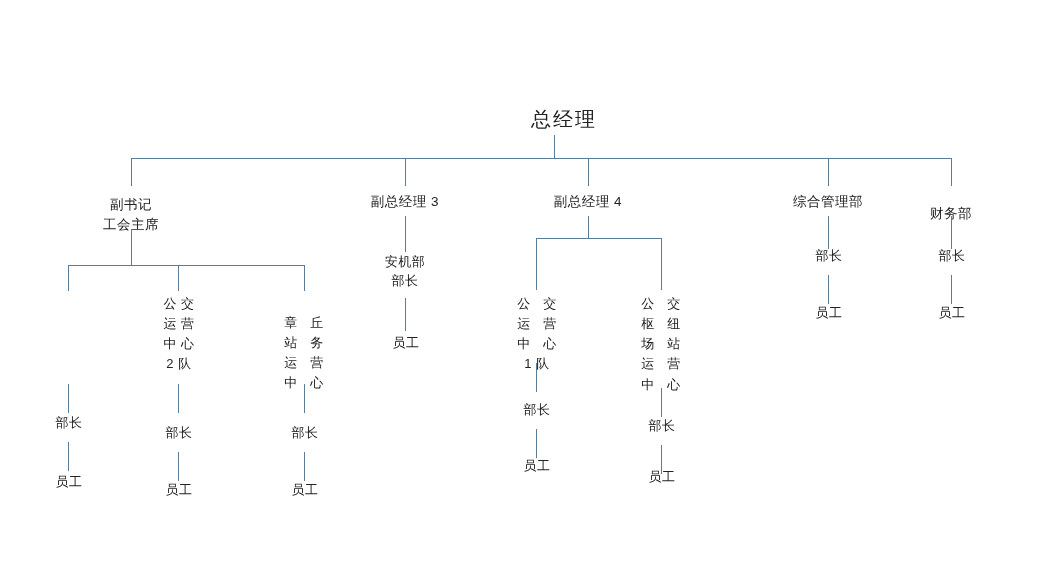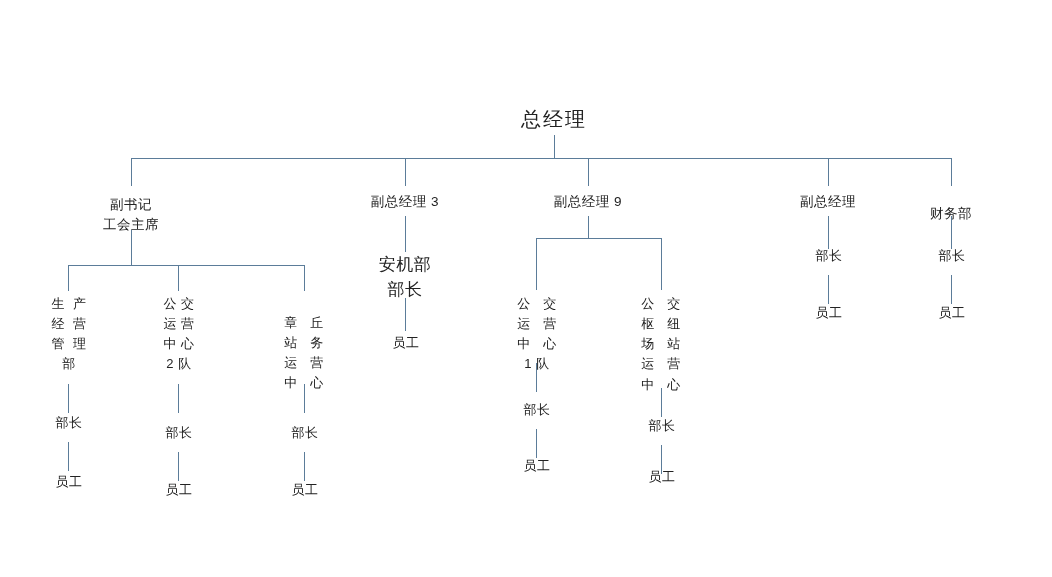--- a/index.html
+++ b/index.html
@@ -25,21 +25,21 @@
   }
   .root-node {
     font-size: 20px;
     letter-spacing: 2px;
   }
   .lvl1-node {
     font-size: 13.5px;
     letter-spacing: 0.5px;
   }
   .lvl2-node {
-    font-size: 17px;
+    font-size: 13px;
     letter-spacing: 0.5px;
   }
   .vert-node {
     font-size: 13px;
     letter-spacing: 0.5px;
     line-height: 1.55;
   }
   .leaf-node {
     font-size: 13px;
     letter-spacing: 0.5px;
@@ -49,53 +49,49 @@
     background: #5b7c99;
   }
   .line.h { height: 1px; }
   .line.v { width: 1px; }
 </style>
 </head>
 <body>
 
 <div id="canvas">
 
-  <div class="node root-node" style="left:489px; top:105px; width:130px;text-align:center;">总经理</div>
+  <div class="node root-node" style="left:499px; top:105px; width:130px;text-align:center;">总经理</div>
 
   <div class="line v" style="left: 554px; top: 135px; height: 23px; background: rgb(91, 124, 153);"></div>
 
   <div class="line h" style="left: 131px; top: 158px; width: 820px; background: rgb(91, 124, 153);"></div>
 
   <div class="line v" style="left: 131px; top: 158px; height: 28px; background: rgb(91, 124, 153);"></div>
   <div class="line v" style="left: 405px; top: 158px; height: 28px; background: rgb(91, 124, 153);"></div>
   <div class="line v" style="left: 588px; top: 158px; height: 28px; background: rgb(91, 124, 153);"></div>
   <div class="line v" style="left: 828px; top: 158px; height: 28px; background: rgb(91, 124, 153);"></div>
   <div class="line v" style="left: 951px; top: 158px; height: 28px; background: rgb(91, 124, 153);"></div>
 
   <div class="node lvl1-node" style="left:81px; top:195px; width:100px;">副书记
 工会主席</div>
 
   <div class="node lvl1-node" style="left:355px; top:192px; width:100px;">副总经理 3</div>
 
-  <div class="node lvl1-node" style="left:538px; top:192px; width:100px;">副总经理 9</div>
+  <div class="node lvl1-node" style="left:538px; top:192px; width:100px;">副总经理 4</div>
 
-  <div class="node lvl1-node" style="left:778px; top:192px; width:100px;">副总经理</div>
+  <div class="node lvl1-node" style="left:778px; top:192px; width:100px;">综合管理部</div>
 
   <div class="node lvl1-node" style="left:911px; top:204px; width:80px;">财务部</div>
 
   <div class="line v" style="left: 131px; top: 230px; height: 35px; background: rgb(91, 124, 153);"></div>
   <div class="line h" style="left: 68px; top: 265px; width: 236px; background: rgb(91, 124, 153);"></div>
   <div class="line v" style="left: 68px; top: 265px; height: 26px; background: rgb(91, 124, 153);"></div>
   <div class="line v" style="left: 178px; top: 265px; height: 26px; background: rgb(91, 124, 153);"></div>
   <div class="line v" style="left: 304px; top: 265px; height: 26px; background: rgb(91, 124, 153);"></div>
 
-  <div class="node vert-node" style="left:38px; top:294px; width:62px;">生  产
-经  营
-管  理
-部</div>
   <div class="line v" style="left: 68px; top: 384px; height: 29px; background: rgb(91, 124, 153);"></div>
   <div class="node leaf-node" style="left:38px; top:414px; width:62px;">部长</div>
   <div class="line v" style="left: 68px; top: 442px; height: 29px; background: rgb(91, 124, 153);"></div>
   <div class="node leaf-node" style="left:38px; top:473px; width:62px;">员工</div>
 
   <div class="node vert-node" style="left:148px; top:294px; width:62px;">公 交
 运 营
 中 心
 2 队</div>
   <div class="line v" style="left: 178px; top: 384px; height: 29px; background: rgb(91, 124, 153);"></div>

